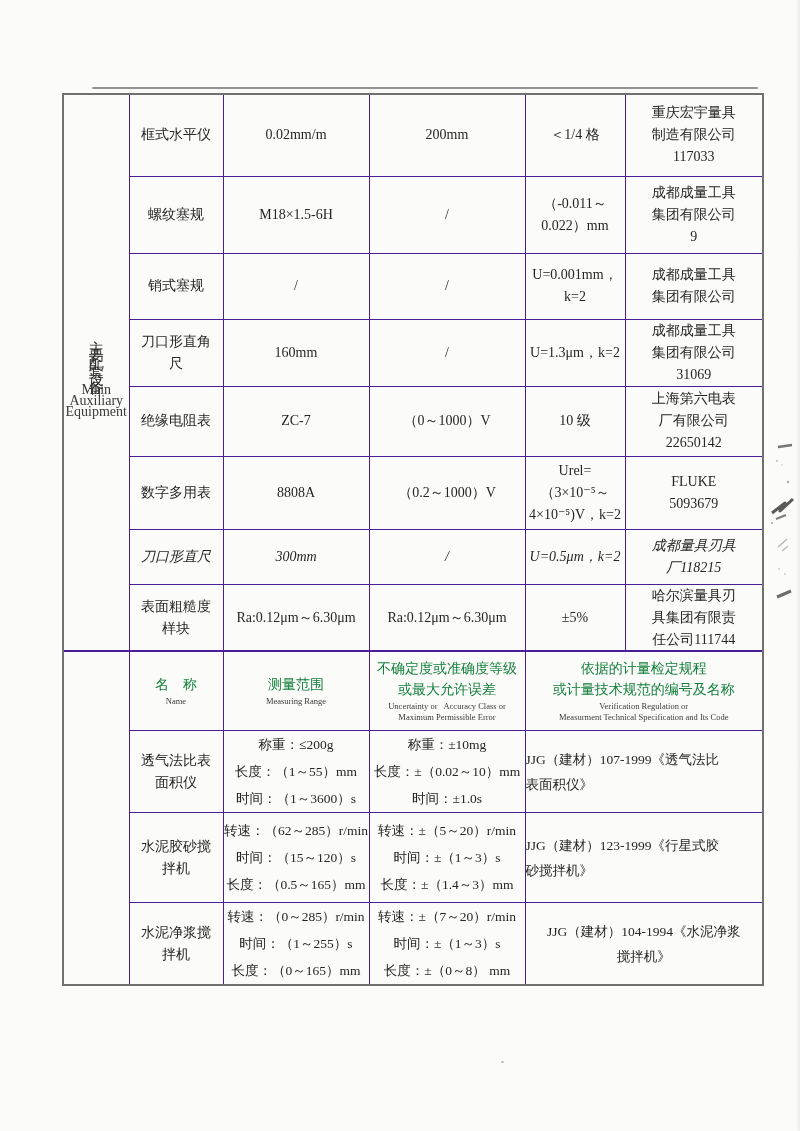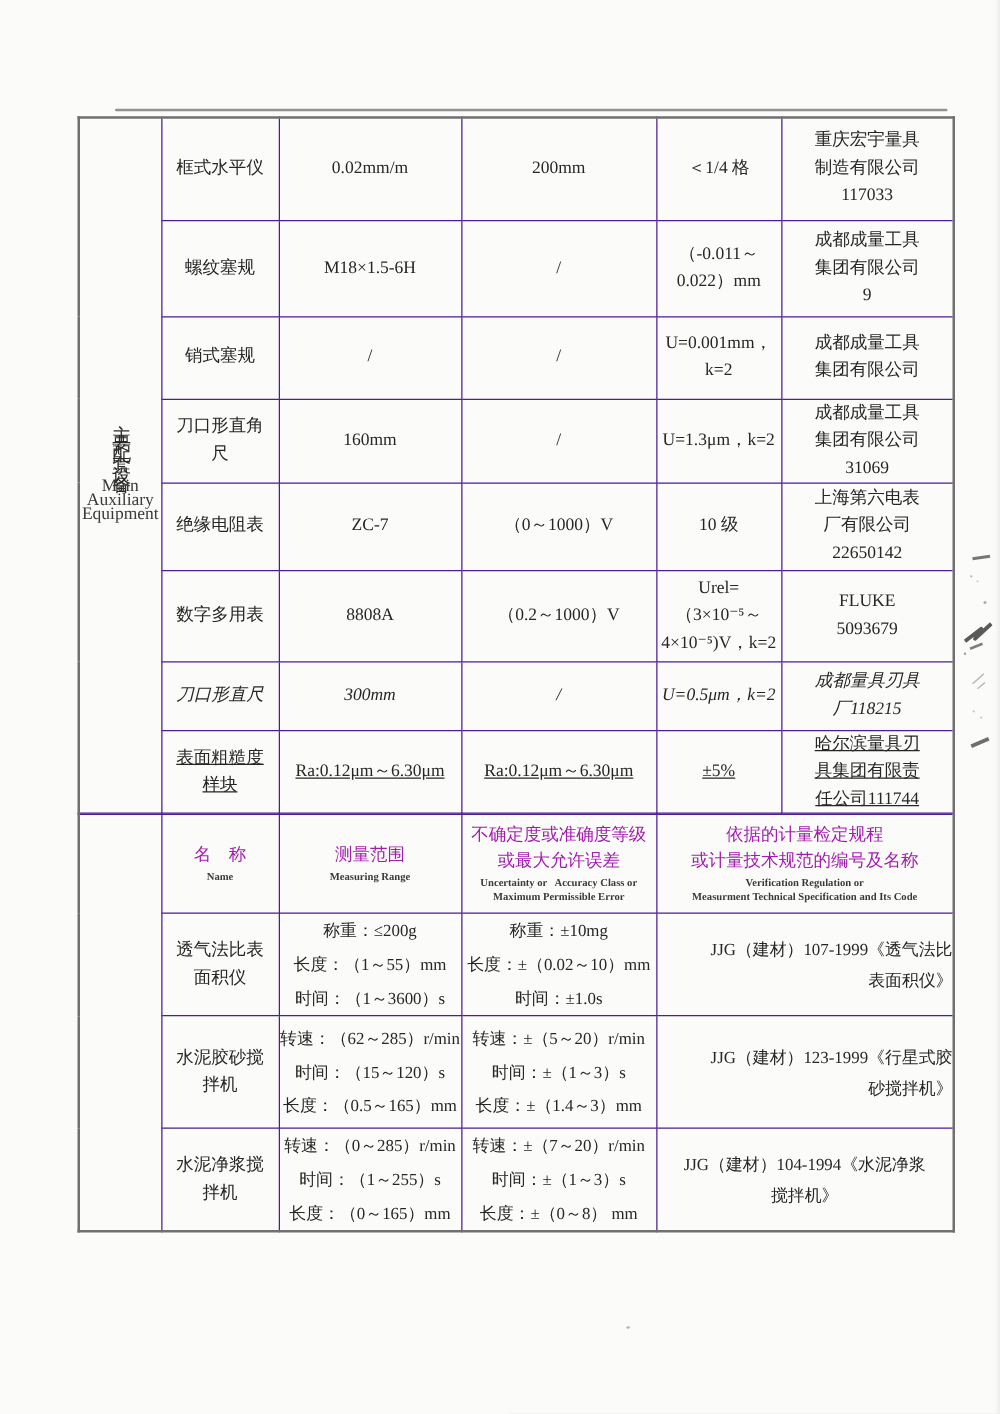--- a/index.html
+++ b/index.html
@@ -30,45 +30,45 @@
   }
   table.upper{top:93px;}
   table.lower{top:650px;}
   
   table.upper{border:2px solid #707070;border-bottom:none;}
   table.lower{border:2px solid #707070;border-top:1px solid #8d8d8d;}
 
   
   tr.ur0{height:82px;} tr.ur1{height:77px;} tr.ur2{height:66px;}
   tr.ur3{height:67px;} tr.ur4{height:70px;} tr.ur5{height:73px;}
-  tr.ur6{height:55px;font-style:italic;} tr.ur7{height:67px;text-decoration:underline;}
+  tr.ur6{height:55px;font-style:italic;} tr.ur7{height:67px;}
   
   tr.lr-h{height:80px;} tr.lr0{height:82px;} tr.lr1{height:90px;} tr.lr2{height:78px;}
 
   td.side-cell{vertical-align:middle;}
   .side-label{display:flex;flex-direction:column;align-items:center;justify-content:center;gap:8px;}
   .side-zh{
     writing-mode:vertical-lr;text-orientation:upright;
     font-size:15px;letter-spacing:8px;color:#2a2a2a;
   }
   .side-en{font-size:14px;line-height:11px;color:#3a3a3a;}
 
   td.maker-cell{font-size:13.5px;line-height:22px;}
   td.acc-cell{font-size:13.5px;line-height:22px;}
   td.spec-cell,td.range-cell{font-size:14px;}
   td.name-cell{font-size:14px;line-height:23px;}
 
   
-  .hdr-zh{font-size:14px;line-height:21px;color:#a21caf;}
-  .hdr-en{font-size:8.5px;line-height:11px;color:#3a3a3a;margin-top:1px;white-space:pre;font-weight:bold;}
+  .hdr-zh{font-size:14px;line-height:21px;color:#15803d;}
+  .hdr-en{font-size:8.5px;line-height:11px;color:#3a3a3a;margin-top:1px;white-space:pre;}
 
   td.list-cell{text-align:left;padding-left:11px;padding-right:4px;}
   td.list-cell div{font-size:13.5px;line-height:27px;white-space:nowrap;}
   td.reg-cell div{font-size:13.5px;line-height:25px;}
-  td.reg-center div{text-align:right;}
+  td.reg-center div{text-align:left;}
   td.reg-left{text-align:left;padding-left:12px;padding-right:6px;}
 
   
   .margin-marks{position:absolute;left:752px;top:435px;width:48px;height:180px;}
   .speck{position:absolute;left:501px;top:1061px;width:3px;height:2px;background:#9a9a9a;border-radius:50%;opacity:.7;}
   .edge-shade{position:absolute;right:0;top:0;width:4px;height:1131px;background:linear-gradient(to left,#e3e3e0,rgba(255,255,255,0));opacity:.6;}
 </style>
 </head>
 <body>
 

